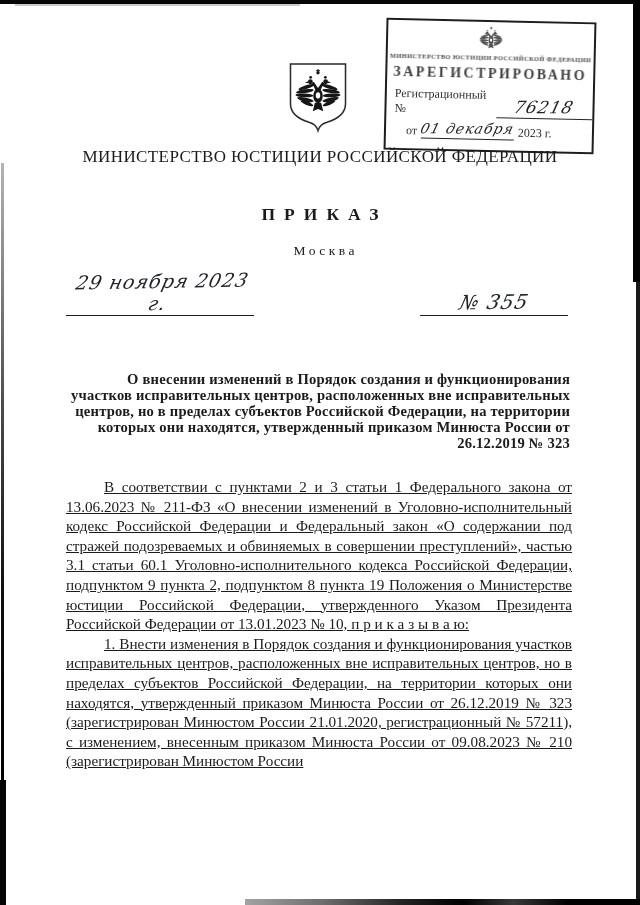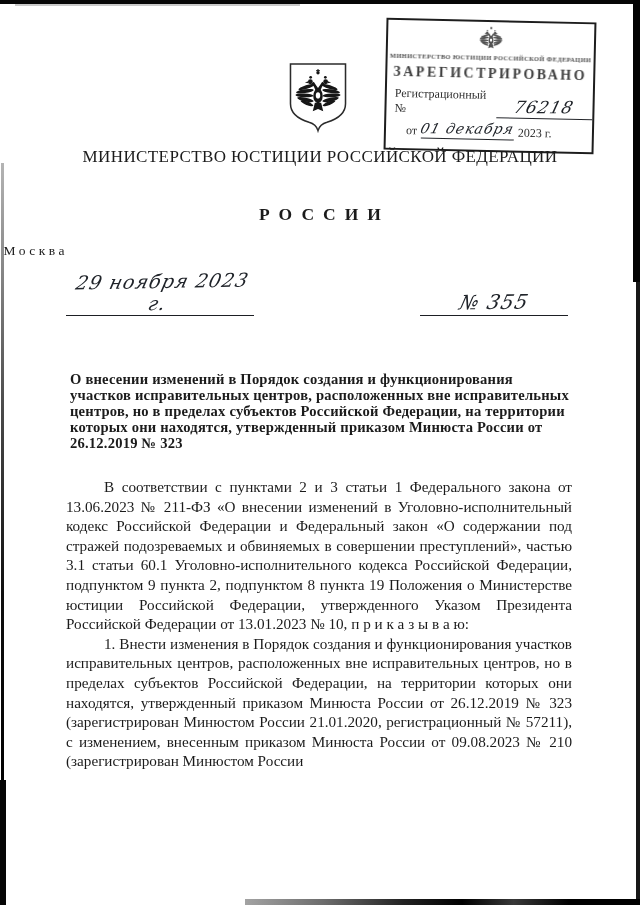--- a/index.html
+++ b/index.html
@@ -55,37 +55,37 @@
   .stamp-datehand .script { font-size:14px; }
 
   
   .coat { position:absolute; left:286px; top:60px; }
 
   
   .ministry { position:absolute; top:148px; left:0; width:640px; text-align:center;
     font-size:17px; line-height:18px; letter-spacing:.4px; }
   .doc-type { position:absolute; top:204px; left:0; width:640px; text-align:center;
     font-weight:bold; font-size:17.5px; letter-spacing:9px; text-indent:9px; }
-  .city { position:absolute; top:243px; left:0; width:608px; 
-    font-size:13.5px; letter-spacing:3.5px; text-indent:3.5px; }
+  .city { position:absolute; top:243px; left:0; width:608px; text-align:center;
+    font-size:13.5px; letter-spacing:3.5px; text-indent:3.5px;padding-left:20px; }
 
   .date-row { position:absolute; top:282px; left:66px; width:508px; height:34px; }
   .date-left { position:absolute; left:0; bottom:0; width:188px; text-align:center;
     border-bottom:1.7px solid #1d1f24; padding-bottom:1px; }
   .date-left .script { font-size:19px; }
   .number-right { position:absolute; right:6px; bottom:0; width:148px; text-align:center;
     border-bottom:1.7px solid #1d1f24; padding-bottom:1px; }
   .number-right .script { font-size:20px; }
 
   
-  .title { position:absolute; top:372px; left:70px; width:500px; text-align:left;
+  .title { position:absolute; top:372px; left:70px; width:500px; text-align:right;
     font-weight:bold; font-size:14.6px; line-height:15.9px; letter-spacing:.2px; }
   .body { position:absolute; top:477px; left:66px; width:506px;
     font-size:15.2px; line-height:19.6px; text-align:justify; }
-  .body p { margin:0; text-indent:38px; }
+  .body p { margin:0; text-indent:38px;text-decoration:underline; }
 
   .defs-hidden { position:absolute; width:0; height:0; overflow:hidden; }
 </style>
 </head>
 <body>
 
 <svg class="defs-hidden" aria-hidden="true">
   <symbol id="eagle" viewBox="0 0 100 100">
     <g fill="#161616" stroke="none">
       <circle cx="50" cy="13" r="3.2"></circle>
@@ -143,21 +143,21 @@
 
   <svg class="coat" width="64" height="76" viewBox="0 0 100 114">
     <path d="M7,4 H93 V66 Q93,86 64,95 Q53,98 50,108 Q47,98 36,95 Q7,86 7,66 Z" fill="#ffffff" stroke="#2b2b2b" stroke-width="2.4"></path>
     <use href="#eagle" x="9" y="7" width="82" height="82"></use>
   </svg>
 
   <div class="ministry">
     <div>МИНИСТЕРСТВО ЮСТИЦИИ РОССИЙСКОЙ ФЕДЕРАЦИИ</div>
   </div>
 
-  <div class="doc-type">РОССИИ</div>
+  <div class="doc-type">ПРИКАЗ</div>
   <div class="city">Москва</div>
 
   <div class="date-row">
     <div class="date-left"><span class="script">29 ноября 2023 г.</span></div>
     <div class="number-right"><span class="script">№ 355</span></div>
   </div>
 
   <div class="title">О внесении изменений в Порядок создания и функционирования участков исправительных центров, расположенных вне исправительных центров, но в пределах субъектов Российской Федерации, на территории которых они находятся, утвержденный приказом Минюста России от 26.12.2019 № 323</div>
 
   <div class="body">

